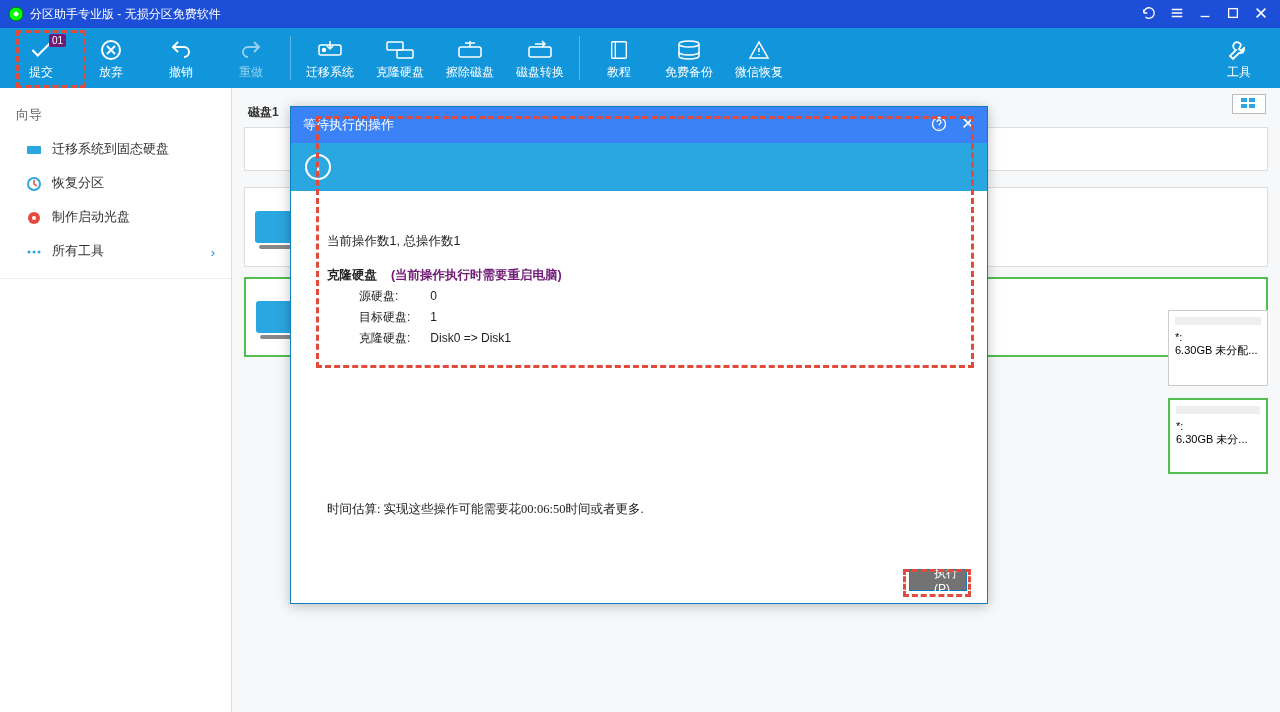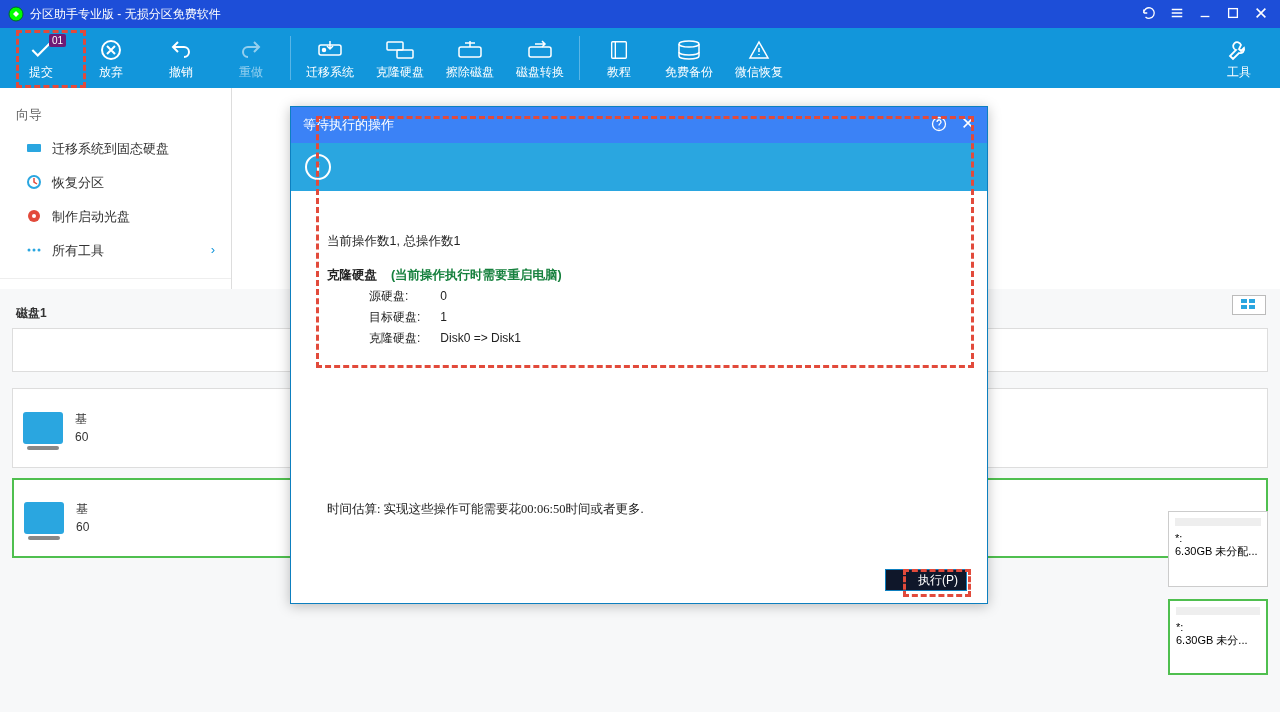--- a/index.html
+++ b/index.html
@@ -14,24 +14,24 @@
 .tb-btn { display: flex; flex-direction: column; align-items: center; justify-content: center; width: 70px; height: 56px; font-size: 12px; position: relative; }
 .tb-sep { width: 1px; height: 44px; background: rgba(255,255,255,0.3); margin: 0 4px; }
 .tb-btn .icon { height: 28px; display: flex; align-items: center; justify-content: center; }
 .tb-btn svg { display: block; }
 .tb-btn.disabled { opacity: 0.55; }
 .badge { position: absolute; top: 4px; right: 10px; background: #701a75; color:#fff; font-size:10px; padding: 0 3px; border-radius: 2px; line-height: 13px; }
 .highlight-box { border: 3px dashed #e24a3b; position: absolute; pointer-events: none; }
 .highlight-submit { top: 30px; left: 16px; width: 70px; height: 58px; }
 .highlight-exec { bottom: 8px; right: 16px; width: 68px; height: 28px; }
 
-.main { display: flex; height: calc(712px - 88px); flex-direction: column; }
+.main { display: flex; height: calc(712px - 88px); }
 .sidebar { width: 232px; border-right: 1px solid #ddd; background: #fff; padding-top: 10px; }
 .sb-head { padding: 8px 16px; font-size: 13px; color: #666; }
-.sb-item { display: flex; align-items: flex-start; padding: 8px 16px 8px 26px; font-size: 13px; color: #333; gap: 10px; }
+.sb-item { display: flex; align-items: flex-end; padding: 8px 16px 8px 26px; font-size: 13px; color: #333; gap: 10px; }
 .sb-item .sb-icon { width: 16px; height: 16px; flex: 0 0 16px; }
 .sb-item .chev { margin-left: auto; color: #1296db; }
 
 .content { flex: 1; background: #f7f8f9; position: relative; padding: 12px; }
 .disk-label { font-size: 12px; font-weight: bold; color: #333; margin: 4px 0 6px 4px; }
 .disk-strip { height: 44px; background: #fff; border: 1px solid #ddd; margin-bottom: 16px; }
 .disk-card { background:#fff; border:1px solid #ddd; height: 80px; display:flex; align-items:center; padding:10px; gap:12px; margin-bottom:10px; }
 .disk-card .d-icon { width:40px; height:32px; background:#2aa6e0; border-radius:3px; position:relative; }
 .disk-card .d-icon::after { content:''; position:absolute; bottom:-6px; left:4px; right:4px; height:4px; background:#888; border-radius:2px;}
 .disk-card .d-text { font-size:12px; color:#333; line-height:1.5; }
@@ -44,25 +44,25 @@
 .view-toggle { position:absolute; right:14px; top:6px; width:34px; height:20px; border:1px solid #bbb; background:#fff; display:flex; align-items:center; justify-content:center; }
 
 .dialog { position:absolute; top:106px; left:290px; width:698px; height:498px; border:1px solid #0d7fbf; background:#fff; box-shadow: 0 2px 12px rgba(0,0,0,0.25); }
 .dlg-head { height:36px; background:#3b82f6; color:#fff; display:flex; align-items:center; padding:0 12px; font-size:13px; }
 .dlg-head .dh-right { margin-left:auto; display:flex; gap:14px; font-size:15px; }
 .dlg-banner { height:48px; background:#2aa6e0; color:#fff; display:flex; align-items:center; padding:0 14px; gap:12px; font-size:12.5px; }
 .dlg-banner .info-icon { width:26px; height:26px; border:2px solid #fff; border-radius:50%; display:flex; align-items:center; justify-content:center; font-weight:bold; font-size:15px; }
 .dlg-body { position:relative; padding: 40px 36px 12px 36px; font-size:12.5px; color:#222; height: calc(498px - 36px - 48px); }
 .dlg-ops { font-family: SimSun, serif; font-size:12.5px; line-height: 1.6; }
 .dlg-ops .heading { font-weight:bold; }
-.dlg-ops .warn { color:#15803d; font-weight:bold; }
-.dlg-kv { margin-left: 40px; }
+.dlg-ops .warn { color:#701a75; font-weight:bold; }
+.dlg-kv { margin-left: 30px; }
 .dlg-kv td { padding: 0 18px 0 0; font-size:12px; }
 .dlg-time { position:absolute; left:36px; top:310px; font-size:12.5px; font-family: SimSun, serif; }
-.dlg-exec { position:absolute; right:20px; bottom:14px; width:82px; height:22px; background:#0f172a; color:#fff; border:1px solid #0d7fbf; font-size:12px; display:flex; align-items:center; justify-content:center;padding-left:24px; }
+.dlg-exec { position:absolute; right:20px; bottom:14px; width:58px; height:22px; background:#737373; color:#fff; border:1px solid #0d7fbf; font-size:12px; display:flex; align-items:center; justify-content:center;padding-left:24px; }
 .dash-box { position:absolute; border:3px dashed #e24a3b; pointer-events:none; }
 .db-body { top:116px; left:316px; width:658px; height:252px; }
 </style>
 </head>
 <body>
 
 <div class="titlebar">
   <svg class="app-icon" viewBox="0 0 16 16">
       <circle cx="8" cy="8" r="7" fill="#0f0" stroke="#063" stroke-width="1"></circle>
       <path d="M5 8 L8 5 L11 8 L8 11 Z" fill="#fff"></path>

